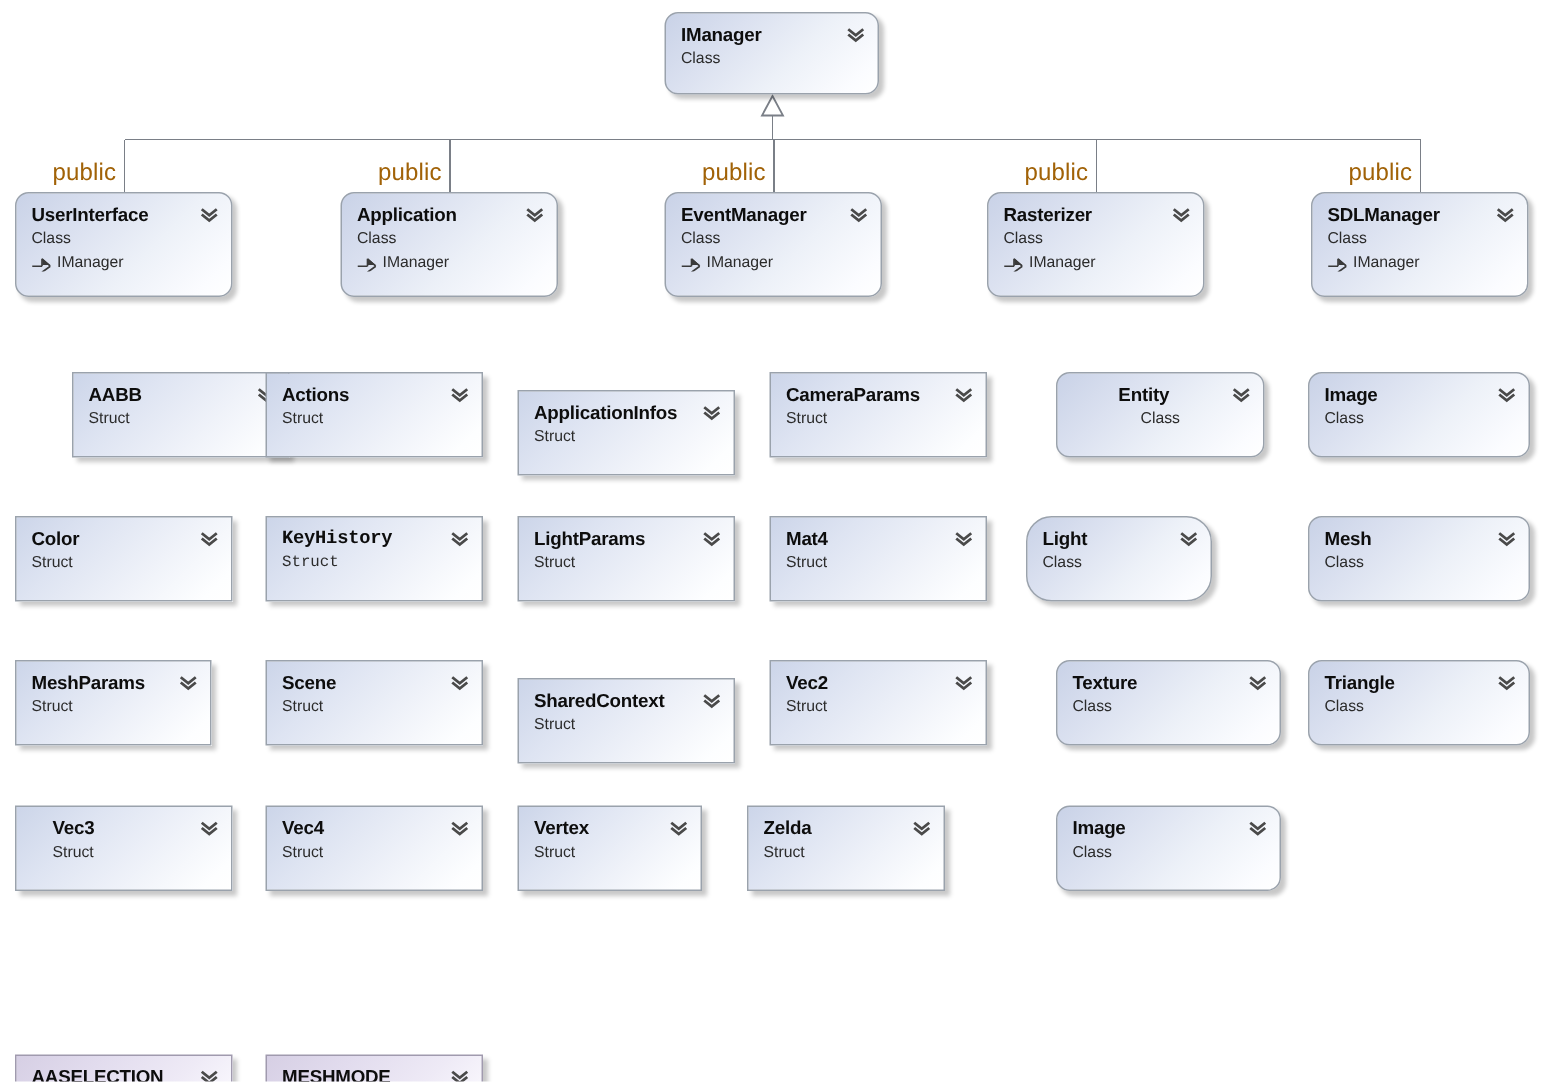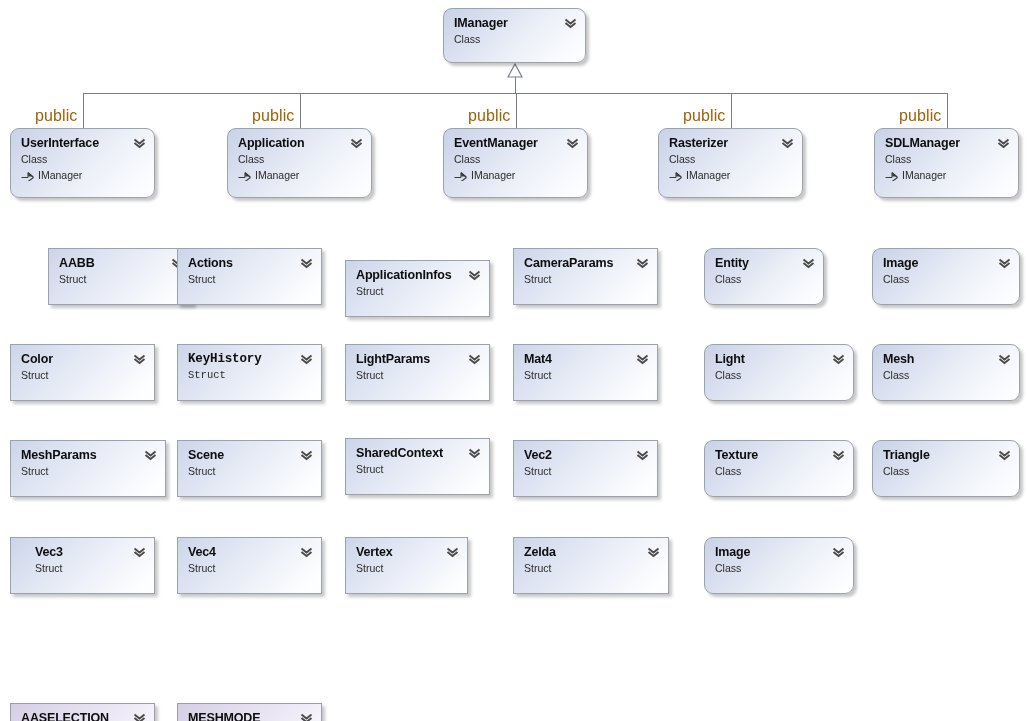--- a/index.html
+++ b/index.html
@@ -230,21 +230,21 @@
         </svg>
       </div>
       <div class="node kind-struct" style="left: 513px; top: 248px; width: 145px; height: 57px;">
         <div class="node-title">CameraParams</div>
         <div class="node-kind">Struct</div>
         <svg class="chevron" viewBox="0 0 13 13">
           <path d="M1.5 2.5 L6.5 6.5 L11.5 2.5" fill="none" stroke="#4a4a4a" stroke-width="1.9"></path>
           <path d="M1.5 6 L6.5 10 L11.5 6" fill="none" stroke="#4a4a4a" stroke-width="1.9"></path>
         </svg>
       </div>
-      <div class="node kind-class" style="left: 704px; top: 248px; width: 120px; height: 57px;">
+      <div class="node kind-class" style="left: 704px; top: 248px; width: 139px; height: 57px; text-align: center;">
         <div class="node-title">Entity</div>
         <div class="node-kind">Class</div>
         <svg class="chevron" viewBox="0 0 13 13">
           <path d="M1.5 2.5 L6.5 6.5 L11.5 2.5" fill="none" stroke="#4a4a4a" stroke-width="1.9"></path>
           <path d="M1.5 6 L6.5 10 L11.5 6" fill="none" stroke="#4a4a4a" stroke-width="1.9"></path>
         </svg>
       </div>
       <div class="node kind-class" style="left: 872px; top: 248px; width: 148px; height: 57px;">
         <div class="node-title">Image</div>
         <div class="node-kind">Class</div>
@@ -278,53 +278,53 @@
         </svg>
       </div>
       <div class="node kind-struct" style="left: 513px; top: 344px; width: 145px; height: 57px;">
         <div class="node-title">Mat4</div>
         <div class="node-kind">Struct</div>
         <svg class="chevron" viewBox="0 0 13 13">
           <path d="M1.5 2.5 L6.5 6.5 L11.5 2.5" fill="none" stroke="#4a4a4a" stroke-width="1.9"></path>
           <path d="M1.5 6 L6.5 10 L11.5 6" fill="none" stroke="#4a4a4a" stroke-width="1.9"></path>
         </svg>
       </div>
-      <div class="node kind-class" style="left: 704px; top: 344px; width: 150px; height: 57px;">
+      <div class="node kind-class" style="left: 684px; top: 344px; width: 124px; height: 57px; border-radius: 17px;">
         <div class="node-title">Light</div>
         <div class="node-kind">Class</div>
         <svg class="chevron" viewBox="0 0 13 13">
           <path d="M1.5 2.5 L6.5 6.5 L11.5 2.5" fill="none" stroke="#4a4a4a" stroke-width="1.9"></path>
           <path d="M1.5 6 L6.5 10 L11.5 6" fill="none" stroke="#4a4a4a" stroke-width="1.9"></path>
         </svg>
       </div>
       <div class="node kind-class" style="left: 872px; top: 344px; width: 148px; height: 57px;">
         <div class="node-title">Mesh</div>
         <div class="node-kind">Class</div>
         <svg class="chevron" viewBox="0 0 13 13">
           <path d="M1.5 2.5 L6.5 6.5 L11.5 2.5" fill="none" stroke="#4a4a4a" stroke-width="1.9"></path>
           <path d="M1.5 6 L6.5 10 L11.5 6" fill="none" stroke="#4a4a4a" stroke-width="1.9"></path>
         </svg>
       </div>
-      <div class="node kind-struct" style="left: 10px; top: 440px; width: 156px; height: 57px;">
+      <div class="node kind-struct" style="left: 10px; top: 440px; width: 131px; height: 57px;">
         <div class="node-title">MeshParams</div>
         <div class="node-kind">Struct</div>
         <svg class="chevron" viewBox="0 0 13 13">
           <path d="M1.5 2.5 L6.5 6.5 L11.5 2.5" fill="none" stroke="#4a4a4a" stroke-width="1.9"></path>
           <path d="M1.5 6 L6.5 10 L11.5 6" fill="none" stroke="#4a4a4a" stroke-width="1.9"></path>
         </svg>
       </div>
       <div class="node kind-struct" style="left: 177px; top: 440px; width: 145px; height: 57px;">
         <div class="node-title">Scene</div>
         <div class="node-kind">Struct</div>
         <svg class="chevron" viewBox="0 0 13 13">
           <path d="M1.5 2.5 L6.5 6.5 L11.5 2.5" fill="none" stroke="#4a4a4a" stroke-width="1.9"></path>
           <path d="M1.5 6 L6.5 10 L11.5 6" fill="none" stroke="#4a4a4a" stroke-width="1.9"></path>
         </svg>
       </div>
-      <div class="node kind-struct" style="left: 345px; top: 438px; width: 145px; height: 57px;">
+      <div class="node kind-struct" style="left: 345px; top: 452px; width: 145px; height: 57px;">
         <div class="node-title">SharedContext</div>
         <div class="node-kind">Struct</div>
         <svg class="chevron" viewBox="0 0 13 13">
           <path d="M1.5 2.5 L6.5 6.5 L11.5 2.5" fill="none" stroke="#4a4a4a" stroke-width="1.9"></path>
           <path d="M1.5 6 L6.5 10 L11.5 6" fill="none" stroke="#4a4a4a" stroke-width="1.9"></path>
         </svg>
       </div>
       <div class="node kind-struct" style="left: 513px; top: 440px; width: 145px; height: 57px;">
         <div class="node-title">Vec2</div>
         <div class="node-kind">Struct</div>
@@ -366,21 +366,21 @@
         </svg>
       </div>
       <div class="node kind-struct" style="left: 345px; top: 537px; width: 123px; height: 57px;">
         <div class="node-title">Vertex</div>
         <div class="node-kind">Struct</div>
         <svg class="chevron" viewBox="0 0 13 13">
           <path d="M1.5 2.5 L6.5 6.5 L11.5 2.5" fill="none" stroke="#4a4a4a" stroke-width="1.9"></path>
           <path d="M1.5 6 L6.5 10 L11.5 6" fill="none" stroke="#4a4a4a" stroke-width="1.9"></path>
         </svg>
       </div>
-      <div class="node kind-struct" style="left: 513px; top: 537px; width: 156px; height: 57px;">
+      <div class="node kind-struct" style="left: 498px; top: 537px; width: 132px; height: 57px;">
         <div class="node-title">Zelda</div>
         <div class="node-kind">Struct</div>
         <svg class="chevron" viewBox="0 0 13 13">
           <path d="M1.5 2.5 L6.5 6.5 L11.5 2.5" fill="none" stroke="#4a4a4a" stroke-width="1.9"></path>
           <path d="M1.5 6 L6.5 10 L11.5 6" fill="none" stroke="#4a4a4a" stroke-width="1.9"></path>
         </svg>
       </div>
       <div class="node kind-class" style="left: 704px; top: 537px; width: 150px; height: 57px;">
         <div class="node-title">Image</div>
         <div class="node-kind">Class</div>

